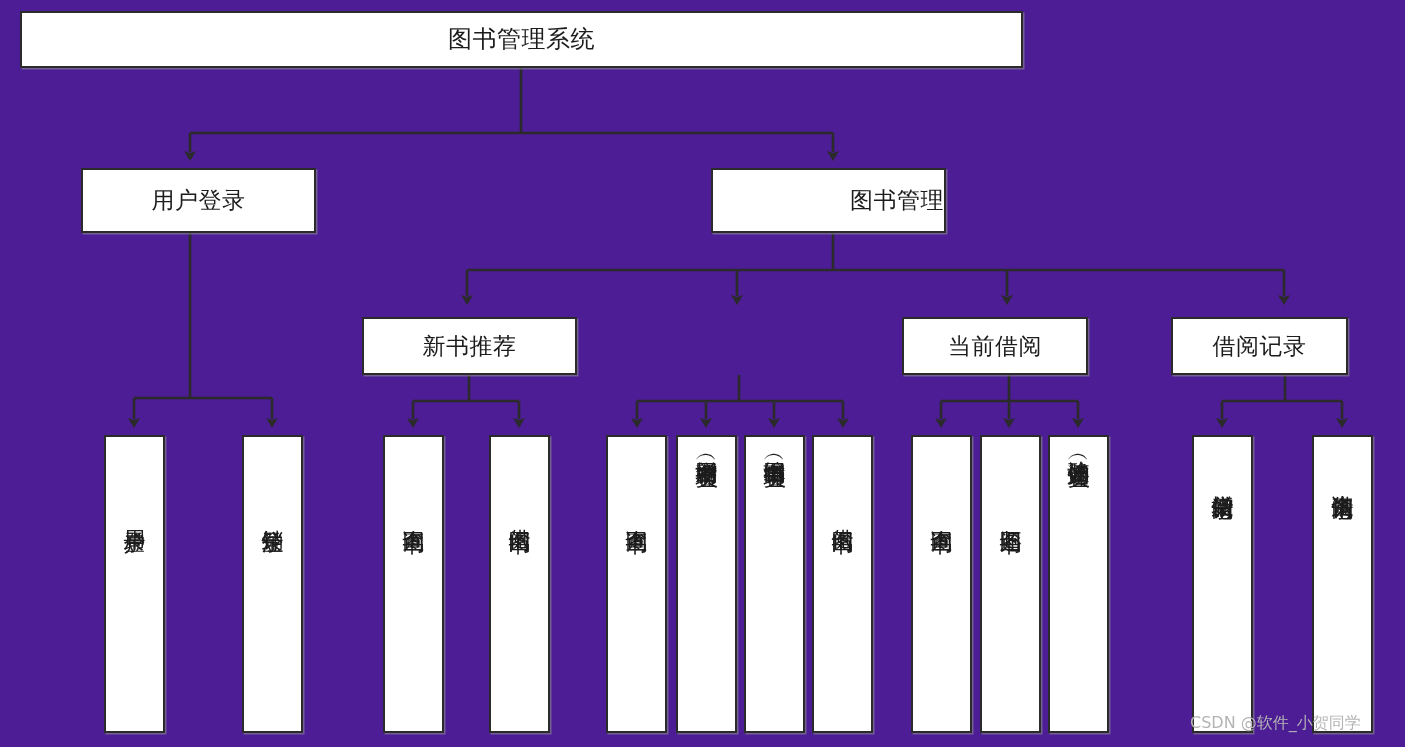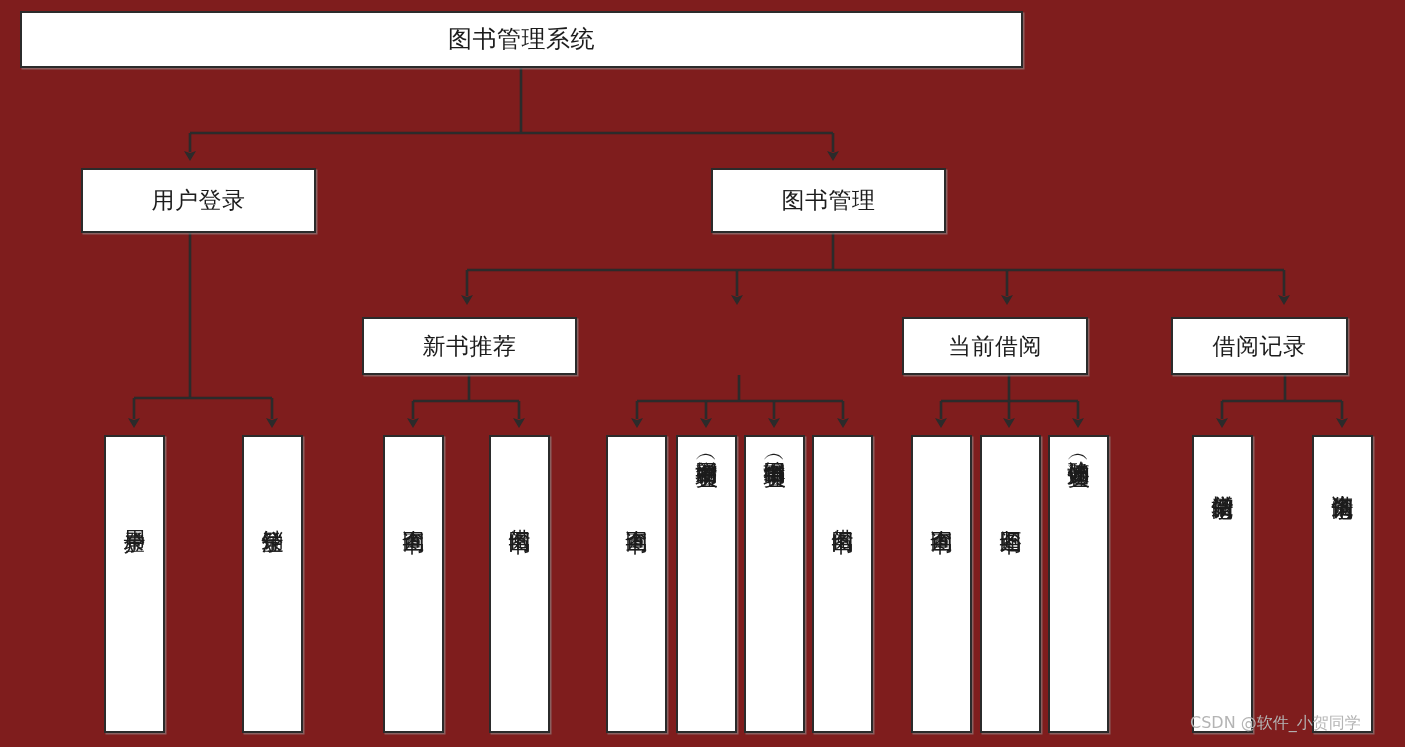--- a/index.html
+++ b/index.html
@@ -8,21 +8,21 @@
     padding: 0;
     background: #ffffff;
   }
   body {
     font-family: "DejaVu Sans", "Liberation Sans", sans-serif;
   }
   #canvas {
     position: relative;
     width: 1405px;
     height: 747px;
-    background: #7f1d1d;
+    background: #4c1d95;
     overflow: hidden;
   }
   #edges {
     position: absolute;
     left: 0;
     top: 0;
     width: 1405px;
     height: 747px;
     pointer-events: none;
   }
@@ -128,21 +128,21 @@
     </g>
   </svg>
 
   <div class="node horiz root" style="left:20px; top:11px; width:1003px; height:57px;">
     <span class="label">图书管理系统</span>
   </div>
 
   <div class="node horiz" style="left:81px; top:168px; width:235px; height:65px;">
     <span class="label">用户登录</span>
   </div>
-  <div class="node horiz" style="left:711px; top:168px; width:235px; height:65px;">
+  <div class="node horiz" style="left:711px; top:168px; width:235px; height:65px;justify-content:flex-end;">
     <span class="label">图书管理</span>
   </div>
 
   <div class="node horiz" style="left:362px; top:317px; width:215px; height:58px;">
     <span class="label">新书推荐</span>
   </div>
   <div class="node horiz" style="left:902px; top:317px; width:186px; height:58px;">
     <span class="label">当前借阅</span>
   </div>
   <div class="node horiz" style="left:1171px; top:317px; width:177px; height:58px;">

